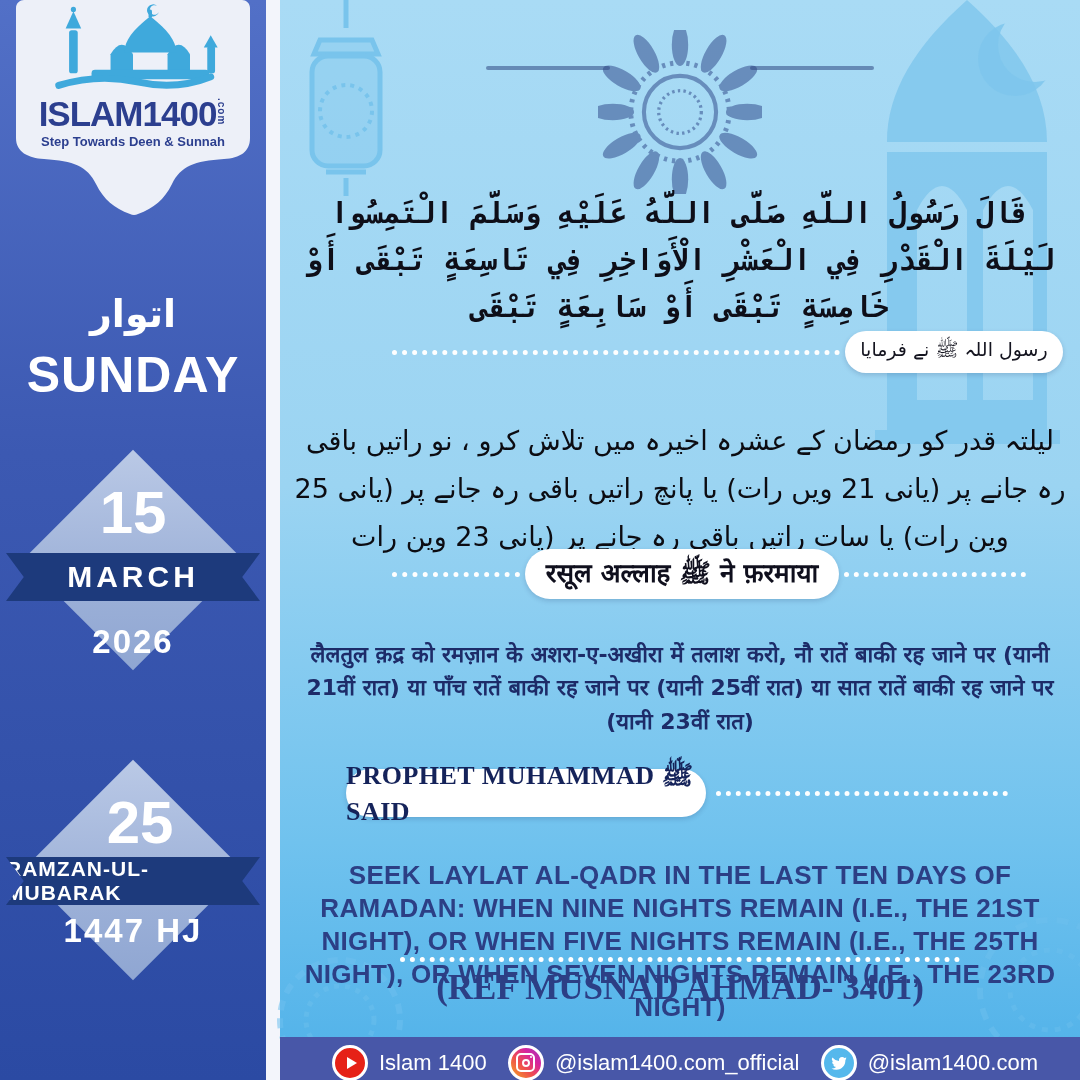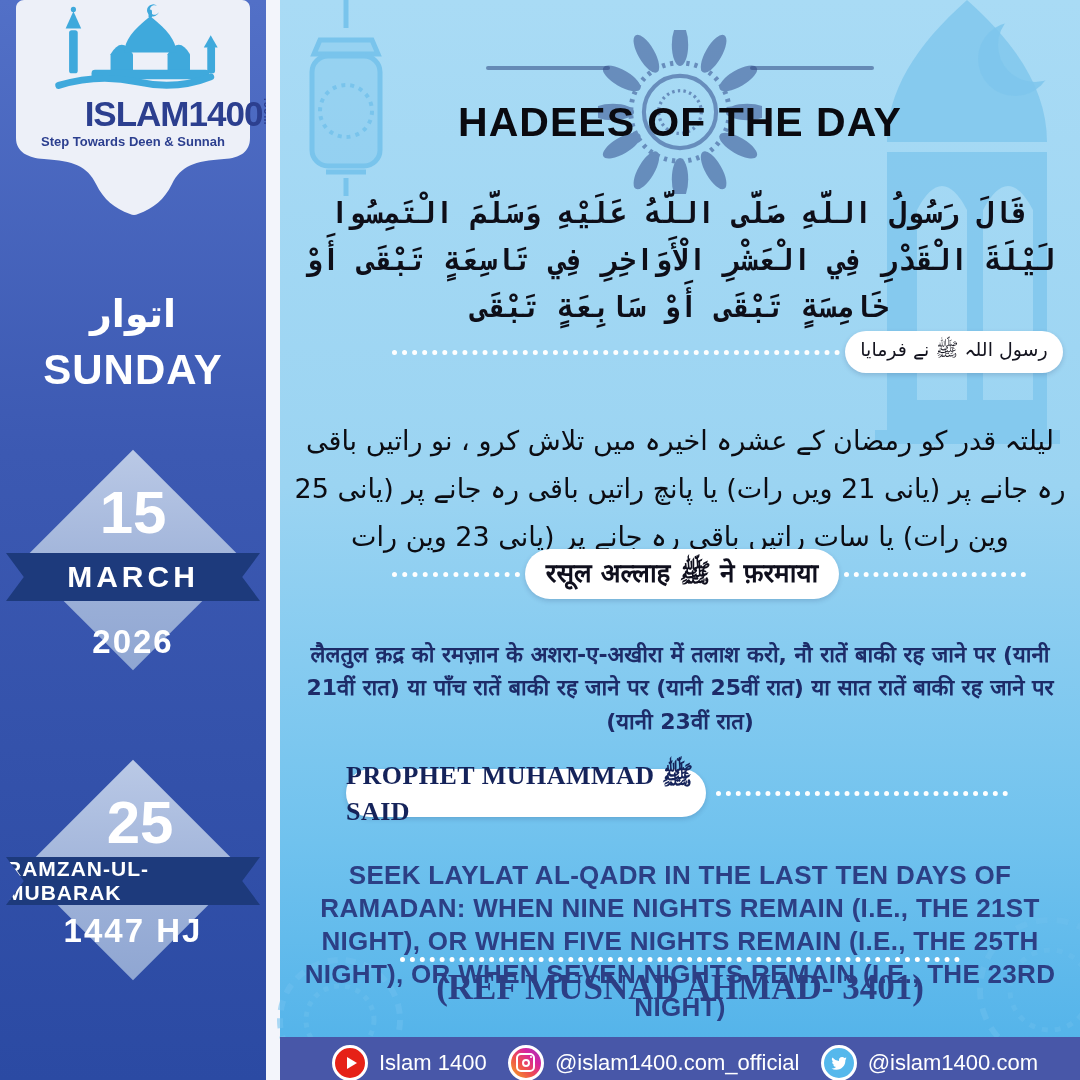--- a/index.html
+++ b/index.html
@@ -7,30 +7,30 @@
           font-family:"Liberation Sans",sans-serif;}
 
   
   .sidebar{position:absolute;left:0;top:0;width:266px;height:1080px;
            background:linear-gradient(180deg,#5270c7 0%,#3c59b2 42%,#2b4aa3 100%);}
   .divider{position:absolute;left:266px;top:0;width:14px;height:1080px;background:#f3f5fb;}
 
   .logo-shield{position:absolute;left:16px;top:0;width:234px;height:222px;}
   .logo-shield svg.shield-bg{position:absolute;left:0;top:0;}
   .mosque{position:absolute;left:22px;top:4px;}
-  .brand-row{position:absolute;left:0;top:96px;width:234px;display:flex;justify-content:center;align-items:flex-start;margin-left:46px;}
+  .brand-row{position:absolute;left:0;top:96px;width:234px;display:flex;justify-content:center;align-items:flex-start;}
   .brand-name{font-size:35px;font-weight:800;letter-spacing:-1px;color:#2c3f8f;line-height:1;}
   .brand-tld{writing-mode:vertical-rl;font-size:10px;font-weight:bold;color:#2c3f8f;margin-top:2px;letter-spacing:1px;}
   .brand-tagline{position:absolute;left:0;top:134px;width:234px;text-align:center;
                  font-size:13px;font-weight:bold;color:#2c3f8f;}
 
   .weekday-ur{position:absolute;left:0;top:292px;width:266px;text-align:center;
               color:#fff;font-size:38px;font-weight:bold;font-family:"DejaVu Sans",sans-serif;}
   .weekday-en{position:absolute;left:0;top:346px;width:266px;text-align:center;
-              color:#fff;font-size:42px;font-weight:800;letter-spacing:1px;}
+              color:#fff;font-size:50px;font-weight:800;letter-spacing:1px;}
 
   .diamond{position:absolute;left:55px;width:156px;height:156px;transform:rotate(45deg);
            background:linear-gradient(135deg,#bac9e6 0%,#9db1d8 60%,#8fa6d2 100%);}
   .d1{top:482px;} .d2{top:792px;}
   .band{position:absolute;left:6px;width:254px;height:48px;background:#1d3a7c;z-index:3;
         display:flex;align-items:center;justify-content:center;color:#fff;font-weight:800;
         clip-path:polygon(0 0,100% 0,93% 50%,100% 100%,0 100%,7% 50%);}
   .band1{top:553px;font-size:30px;letter-spacing:4px;}
   .band2{top:857px;font-size:21px;letter-spacing:1px;}
   .big-day{position:absolute;left:0;width:266px;text-align:center;z-index:2;
@@ -200,21 +200,20 @@
     <div class="orn-bar decor" style="left:470px;width:124px;"></div>
     <svg class="decor" style="left:-30px;top:930px;" width="220" height="110" viewBox="0 0 220 110">
       <circle cx="90" cy="90" r="60" fill="none" stroke="rgba(110,192,238,.55)" stroke-width="6" stroke-dasharray="10 8"></circle>
       <circle cx="90" cy="90" r="34" fill="none" stroke="rgba(110,192,238,.45)" stroke-width="5" stroke-dasharray="5 6"></circle>
     </svg>
     <svg class="decor" style="left:620px;top:880px;" width="220" height="160" viewBox="0 0 220 160">
       <circle cx="150" cy="110" r="70" fill="none" stroke="rgba(110,192,238,.5)" stroke-width="6" stroke-dasharray="12 9"></circle>
       <circle cx="150" cy="110" r="40" fill="none" stroke="rgba(110,192,238,.4)" stroke-width="5" stroke-dasharray="6 7"></circle>
     </svg>
 
-    <h1 class="page-title">HADEES OF THE DAY</h1>
 
     <p class="arabic-text" dir="rtl">قَالَ رَسُولُ اللَّهِ صَلَّى اللَّهُ عَلَيْهِ وَسَلَّمَ الْتَمِسُوا لَيْلَةَ الْقَدْرِ فِي الْعَشْرِ الْأَوَاخِرِ فِي تَاسِعَةٍ تَبْقَى أَوْ خَامِسَةٍ تَبْقَى أَوْ سَابِعَةٍ تَبْقَى</p>
 
     <div class="dots dots-ur"></div>
     <div class="pill pill-ur" dir="rtl">رسول اللہ ﷺ نے فرمایا</div>
     <p class="urdu-text" dir="rtl">لیلتہ قدر کو رمضان کے عشرہ اخیرہ میں تلاش کرو ، نو راتیں باقی رہ جانے پر (یانی 21 ویں رات) یا پانچ راتیں باقی رہ جانے پر (یانی 25 وین رات) یا سات راتیں باقی رہ جانے پر (یانی 23 وین رات</p>
 
     <div class="dots dots-hi-l"></div>
     <div class="pill pill-hi">रसूल अल्लाह ﷺ ने फ़रमाया</div>
     <div class="dots dots-hi-r"></div>

